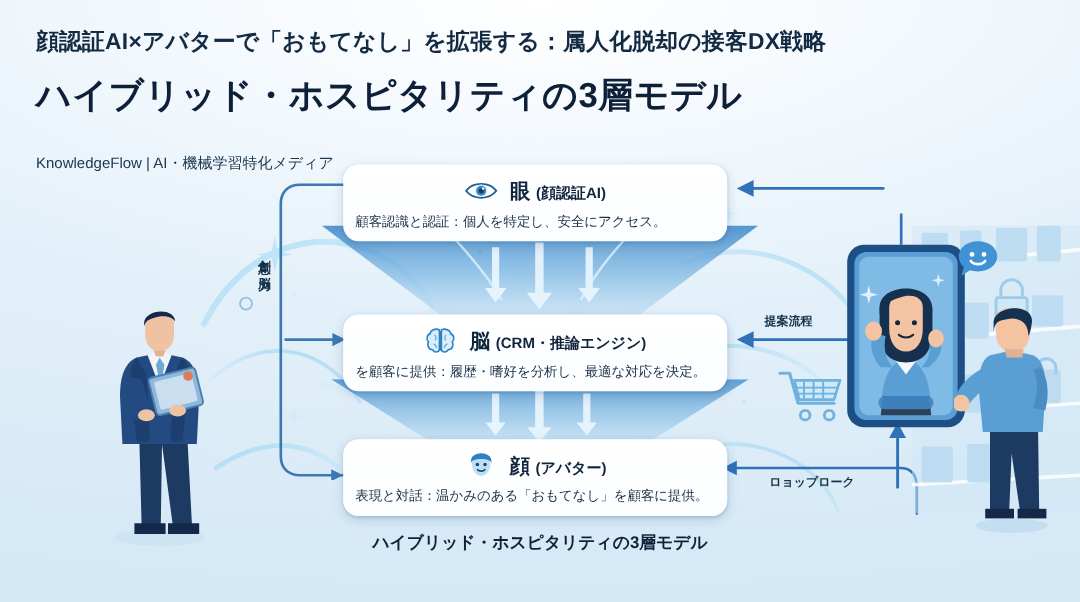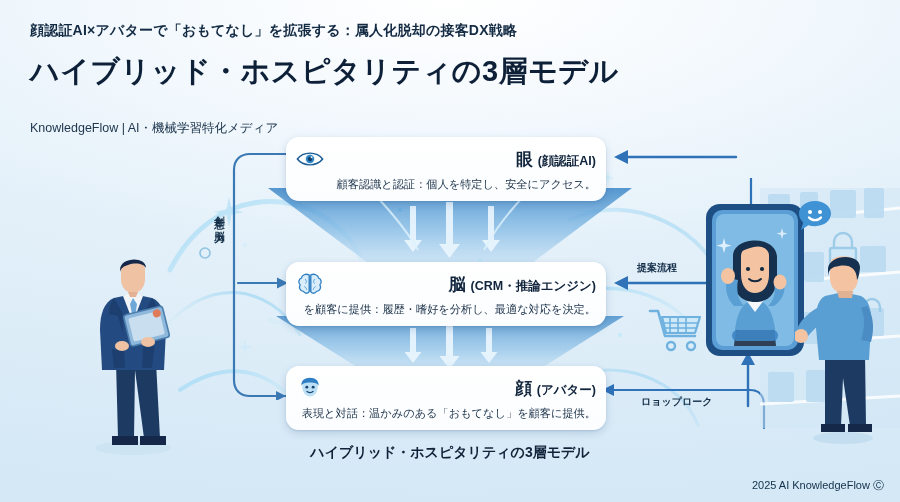--- a/index.html
+++ b/index.html
@@ -12,21 +12,21 @@
     position:relative;width:900px;height:502px;
     background:
       radial-gradient(150% 100% at 50% 0%, #ffffff 0%, #f2f8fd 26%, #e3f0f9 52%, #d4e8f6 100%);
     overflow:hidden;
   }
   
   .swirl{position:absolute;pointer-events:none;}
   
   #header{position:absolute;left:30px;top:22px;width:700px;}
   #eyebrow{
-    font-size:14px;font-weight:bold;color:#132a43;letter-spacing:.2px;
+    font-size:19px;font-weight:bold;color:#132a43;letter-spacing:.2px;
     white-space:nowrap;
   }
   #title{
     font-size:29px;font-weight:bold;color:#0d2038;letter-spacing:.5px;
     margin-top:12px;white-space:nowrap;
   }
   #brand{
     font-size:12.5px;color:#20384f;margin-top:28px;white-space:nowrap;
   }
   
@@ -34,30 +34,30 @@
   
   .card{
     position:absolute;left:286px;width:320px;
     background:linear-gradient(180deg,#ffffff 0%,#fbfdff 100%);
     border-radius:13px;
     box-shadow:0 3px 9px rgba(30,70,120,.18), 0 1px 2px rgba(30,70,120,.13);
     padding:9px 10px 9px 10px;
     box-sizing:border-box;
   }
   .card-head{
-    display:flex;align-items:center;justify-content:space-between;gap:10px;
+    display:flex;align-items:center;justify-content:center;gap:10px;
     height:26px;
   }
   .card-icon{width:28px;height:24px;flex:none;display:block;}
   .card-title{
     font-size:17px;font-weight:bold;color:#10243c;white-space:nowrap;
   }
   .card-title .sub{font-size:12.5px;font-weight:bold;}
   .card-desc{
-    margin-top:5px;text-align:right;
+    margin-top:5px;text-align:left;
     font-size:11.2px;color:#1b3148;white-space:nowrap;font-weight:500;
   }
   #card-eye{top:137px;}
   #card-brain{top:262px;border-radius:13px;}
   #card-face{top:366px;}
   
   .conn{position:absolute;pointer-events:none;}
   .flow-label{
     position:absolute;font-size:10px;color:#16304a;font-weight:bold;
     white-space:nowrap;
@@ -359,15 +359,14 @@
     <circle cx="43" cy="40" r="4" fill="none" stroke="#6fb2e0" stroke-width="2.4"></circle>
   </svg>
 
   <div id="header">
     <div id="eyebrow">顔認証AI×アバターで「おもてなし」を拡張する：属人化脱却の接客DX戦略</div>
     <div id="title">ハイブリッド・ホスピタリティの3層モデル</div>
     <div id="brand">KnowledgeFlow | AI・機械学習特化メディア</div>
   </div>
 
   <div id="caption">ハイブリッド・ホスピタリティの3層モデル</div>
-  <div id="footer">2025 AI KnowledgeFlow Ⓒ</div>
 
 </div>
 
 </body></html>

